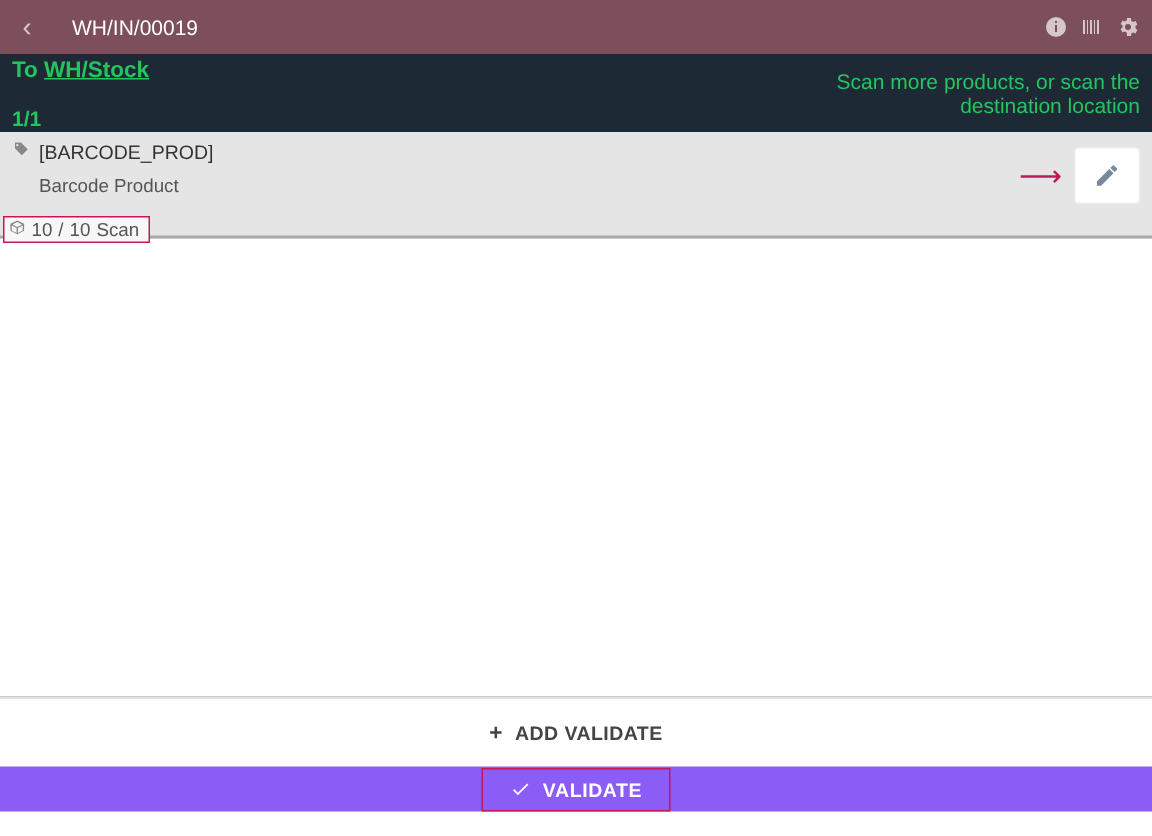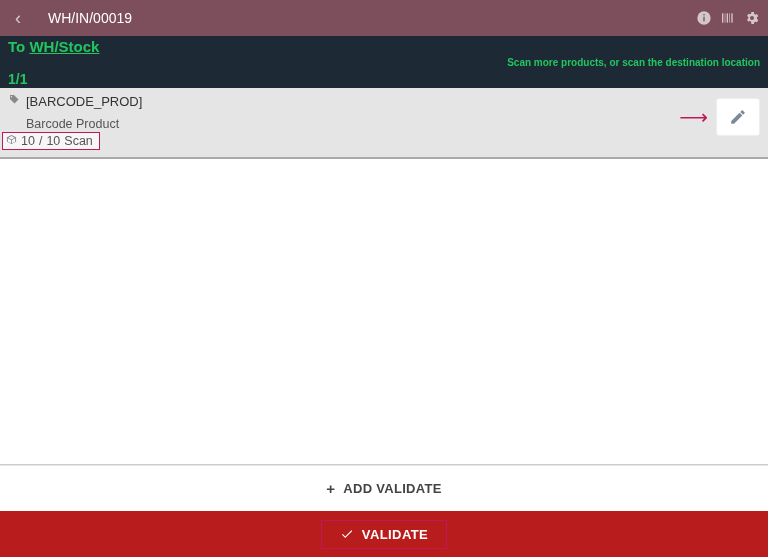--- a/index.html
+++ b/index.html
@@ -26,21 +26,21 @@
     display: flex;
     align-items: center;
     padding: 0 8px;
     font-size: 14px;
   }
   .subbar .left { display: flex; flex-direction: column; }
   .subbar .to-line { font-size: 15px; font-weight: 600; }
   .subbar .to-line .dest { text-decoration: underline; font-weight: 700; }
   .subbar .count { font-size: 14px; font-weight: 700; margin-top: 16px; }
   .subbar .spacer { flex: 1; }
-  .subbar .hint { text-align: right; font-size: 10px; font-weight: 700; max-width: 260px; }
+  .subbar .hint { text-align: right; font-size: 14px; font-weight: 400; max-width: 260px; }
 
   .scroll-area {
     position: relative;
     height: calc(557px - 36px - 52px - 46px - 46px);
     overflow-y: scroll;
     border-bottom: 1px solid #ccc;
   }
   .scroll-area::-webkit-scrollbar { width: 14px; background: #f0f0f0; }
   .scroll-area::-webkit-scrollbar-thumb { background: #c1c1c1; }
 
@@ -49,21 +49,21 @@
     background: #e5e5e5;
     padding: 6px 8px 4px 8px;
     position: relative;
   }
   .line-card .ref-row { display: flex; align-items: center; gap: 6px; font-size: 13px; color: #333; }
   .line-card .ref-row .tagicon svg { width:12px; height:12px; fill:#888; }
   .line-card .prodname { font-size: 12.5px; color: #555; margin-left: 18px; margin-top: 8px; }
   .qty-box {
     position: absolute;
     left: 2px;
-    top: 44px;
+    top: 56px;
     border: 1.5px solid #c2185b;
     padding: 1px 6px 1px 3px;
     font-size: 12.5px;
     color: #555;
     display: flex;
     align-items: flex-start;
     gap: 4px;
     background: #f7f7f7;
   }
   .qty-box .packicon svg { width:11px; height:11px; fill:#888; }
@@ -96,22 +96,22 @@
     font-size: 13px;
     font-weight: 600;
     color: #444;
     letter-spacing: .3px;
     cursor: pointer;
     border-top: 1px solid #e5e5e5;
   }
   .add-bar .plus { font-size: 15px; margin-right: 8px; }
 
   .validate-bar {
-    height: 46px;
-    background: #b91c1c;
+    height: 30px;
+    background: #8b5cf6;
     display: flex;
     align-items: center;
     justify-content: center;
     position: relative;
   }
   .validate-btn {
     border: 1.5px solid #c2185b;
     padding: 6px 18px;
     display: flex;
     align-items: center;

